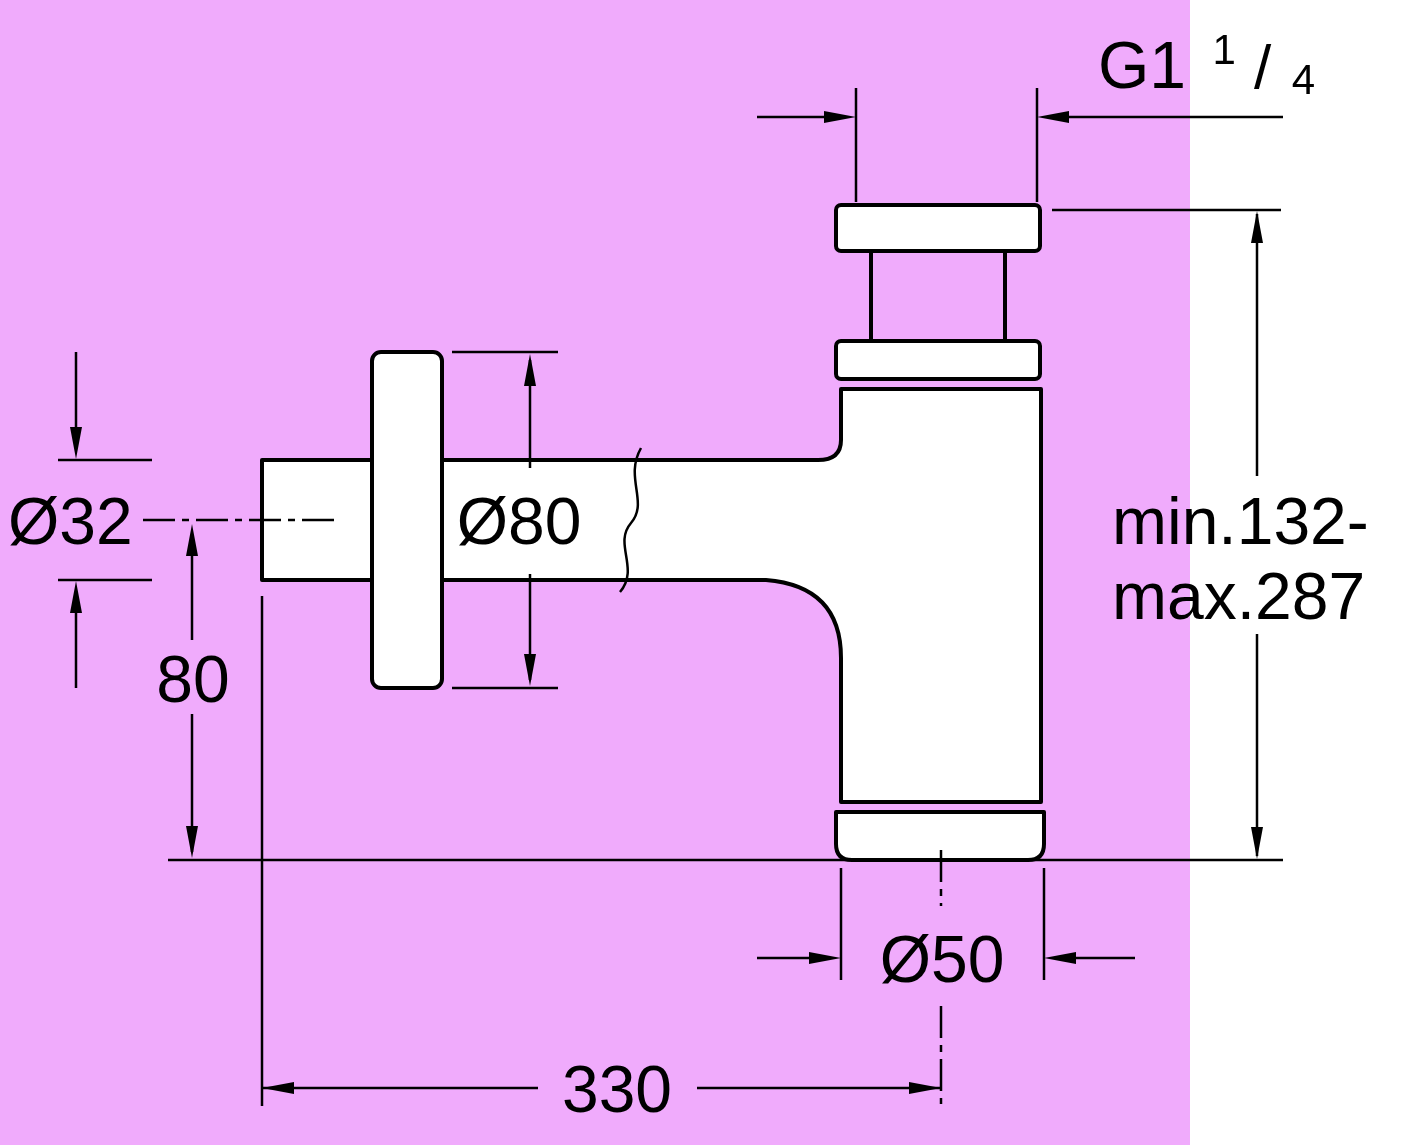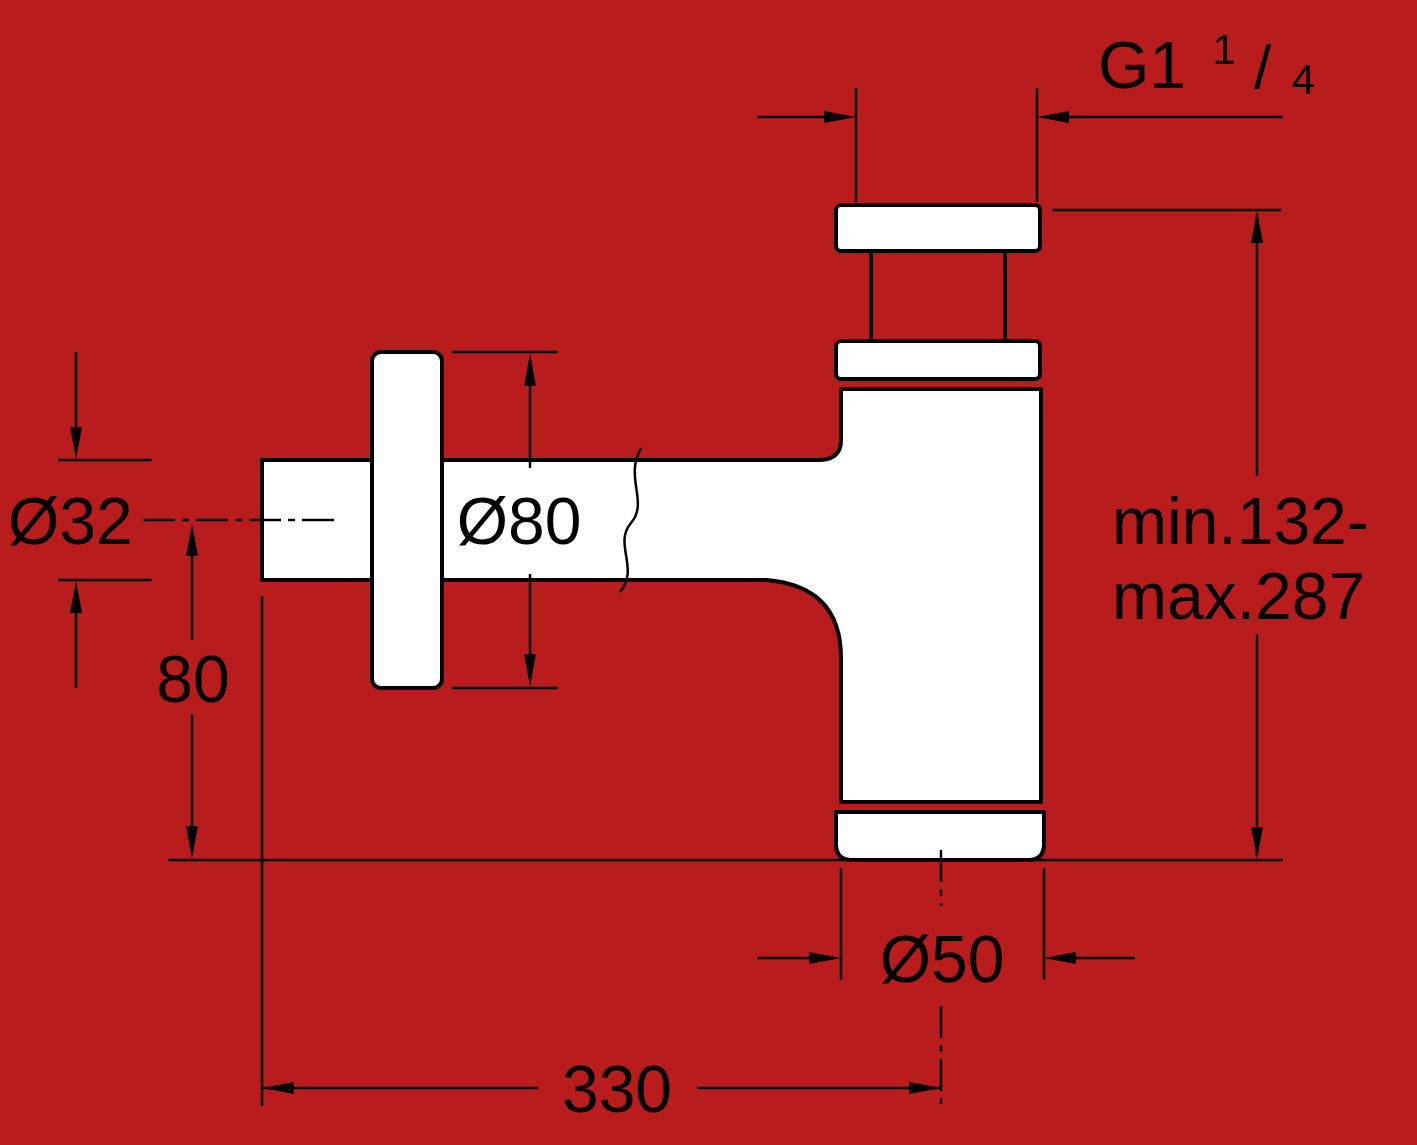--- a/index.html
+++ b/index.html
@@ -4,23 +4,23 @@
 <style>
   html, body {
     margin: 0;
     padding: 0;
     background: #ffffff;
     width: 1417px;
     height: 1145px;
     overflow: hidden;
   }
   .stage {
-    width: 1417px;
+    width: 1190px;
     height: 1145px;
-    background: #b91c1c;
+    background: #f0abfc;
   }
   svg text {
     font-family: "Liberation Sans", "DejaVu Sans", sans-serif;
     font-size: 66px;
     fill: #000000;
   }
   .outline { fill: #ffffff; stroke: #000000; stroke-width: 4; stroke-linejoin: round; }
   .oline   { fill: none;    stroke: #000000; stroke-width: 4; stroke-linecap: butt; }
   .dim     { fill: none;    stroke: #000000; stroke-width: 2.5; stroke-linecap: butt; }
   .cl      { fill: none;    stroke: #000000; stroke-width: 2.5; stroke-dasharray: 32 7 7 7; }

